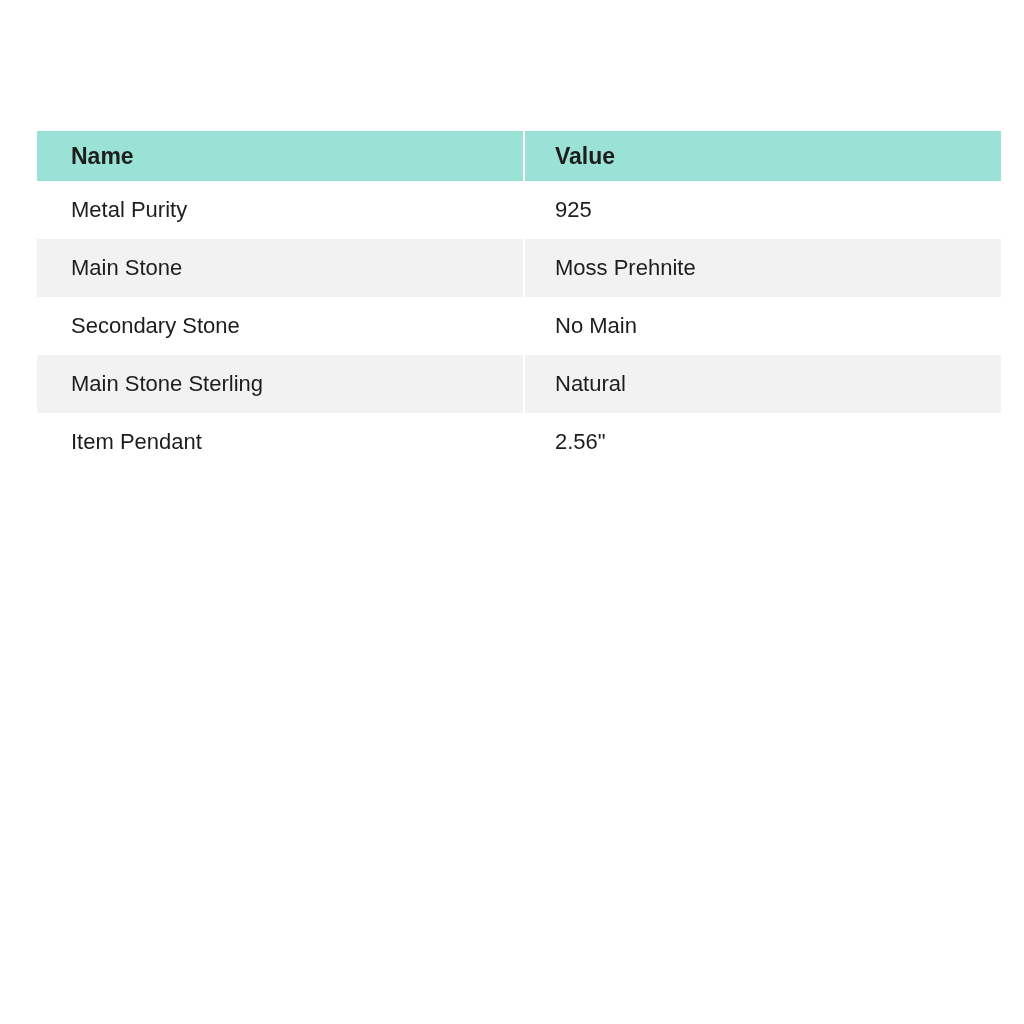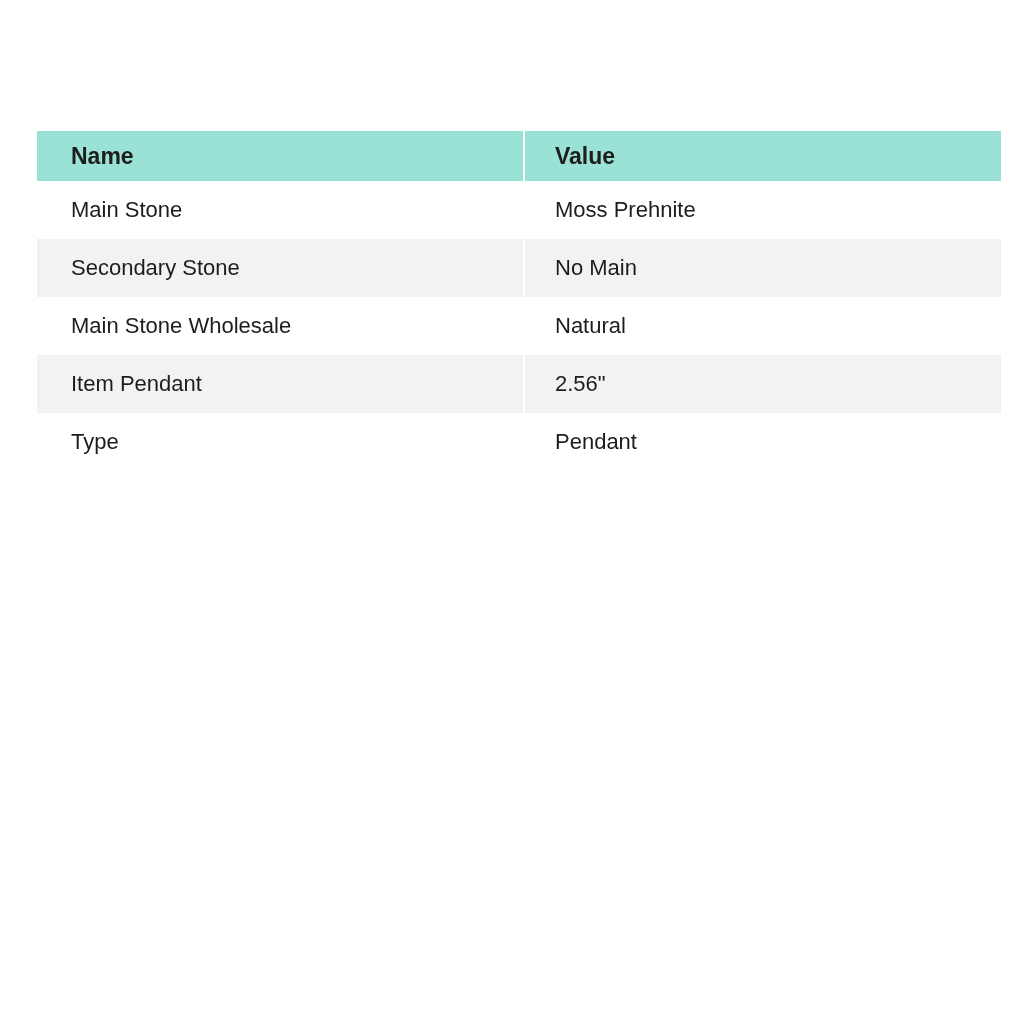--- a/index.html
+++ b/index.html
@@ -69,34 +69,34 @@
       <col class="col-value">
     </colgroup>
     <thead>
       <tr>
         <th>Name</th>
         <th>Value</th>
       </tr>
     </thead>
     <tbody>
       <tr>
+        <td>Metal Purity</td>
+        <td>925</td>
+      </tr>
+      <tr>
         <td>Main Stone</td>
         <td>Moss Prehnite</td>
       </tr>
       <tr>
         <td>Secondary Stone</td>
         <td>No Main</td>
       </tr>
       <tr>
-        <td>Main Stone Wholesale</td>
+        <td>Main Stone Sterling</td>
         <td>Natural</td>
       </tr>
       <tr>
         <td>Item Pendant</td>
         <td>2.56"</td>
       </tr>
-      <tr>
-        <td>Type</td>
-        <td>Pendant</td>
-      </tr>
     </tbody>
   </table>
 </div>
 
 </body></html>

